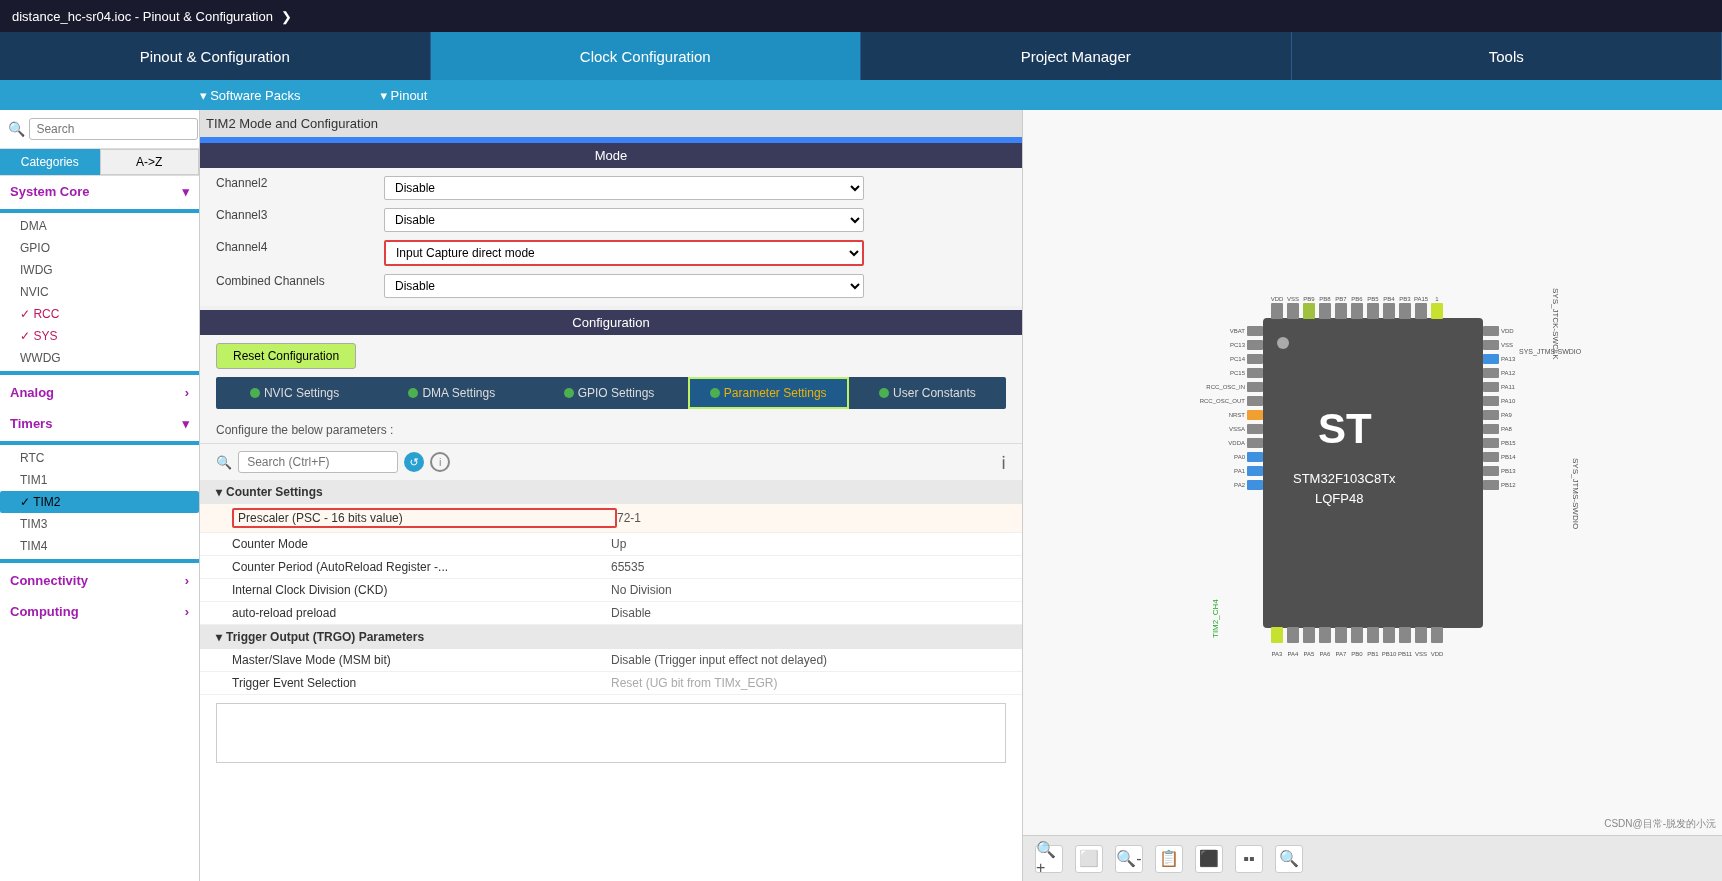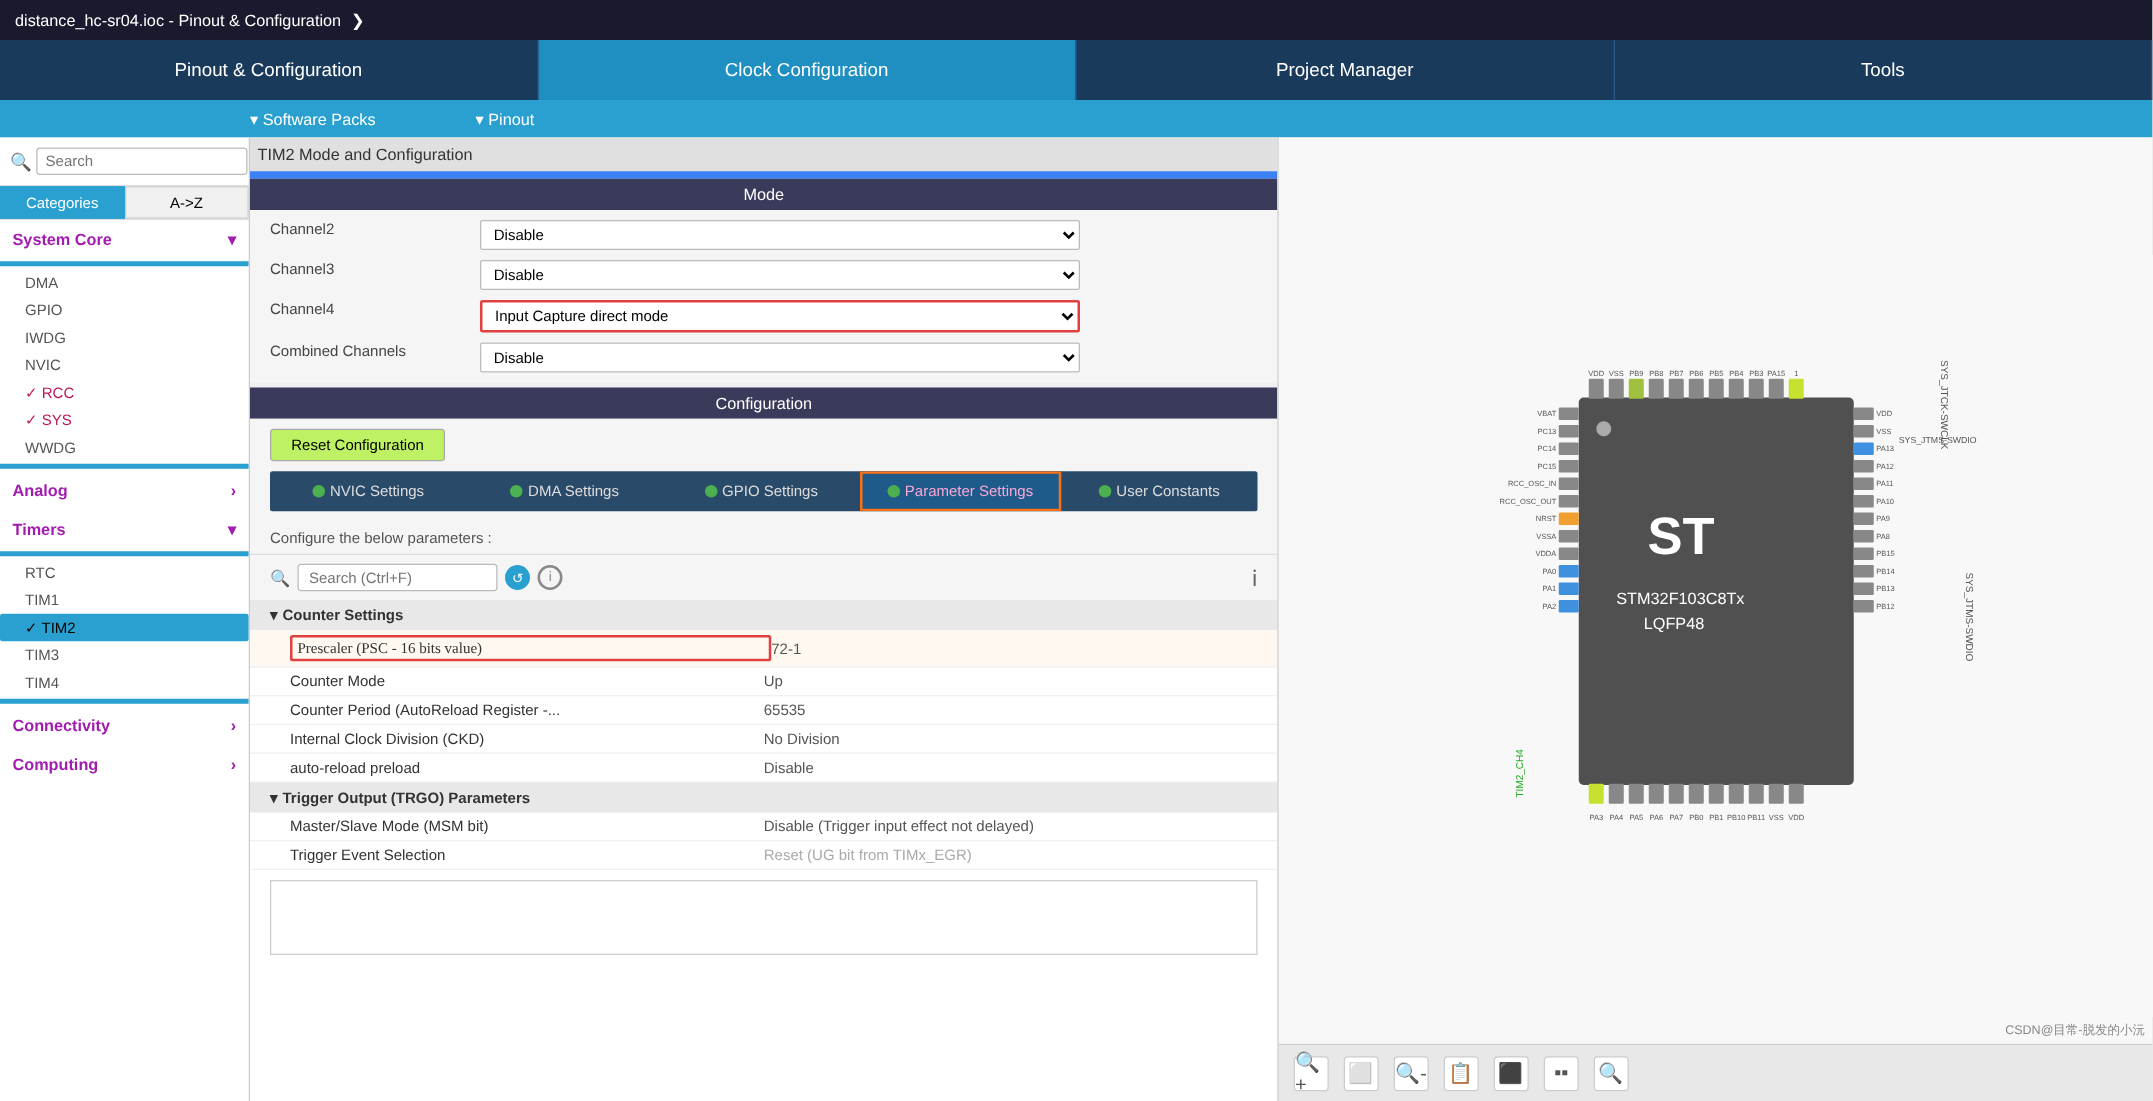--- a/index.html
+++ b/index.html
@@ -233,22 +233,22 @@
       gap: 4px;
     }
     .config-tab .dot {
       width: 10px; height: 10px;
       border-radius: 50%;
       background: #4CAF50;
       flex-shrink: 0;
     }
     .config-tab.active-inner {
       background: #1e5a8a;
-      color: #f9a8d4;
-      border: 2px solid #f97316;
+      color: #eab308;
+      border: 2px solid #bef264;
     }
 
     .param-info {
       background: #f5f5f5;
       padding: 6px 16px;
       font-size: 12px;
       color: #555;
       border-bottom: 1px solid #ddd;
     }
     .param-search-bar {
@@ -316,21 +316,20 @@
       background: #fff8f0;
     }
     .param-row .param-name {
       flex: 1;
       color: #333;
     }
     .param-row .param-name.outlined {
       border: 2px solid #e04040;
       padding: 1px 4px;
       border-radius: 2px;
-      font-family: Liberation Serif, serif;
     }
     .param-row .param-val {
       flex: 1;
       color: #555;
     }
 
     
     .right-panel {
       width: 700px;
       background: #f0f0f0;

